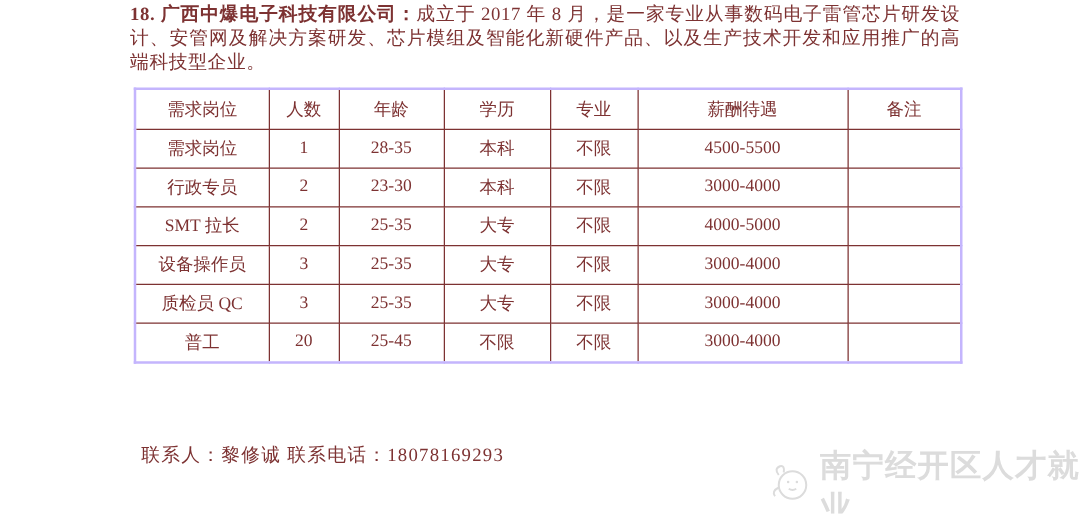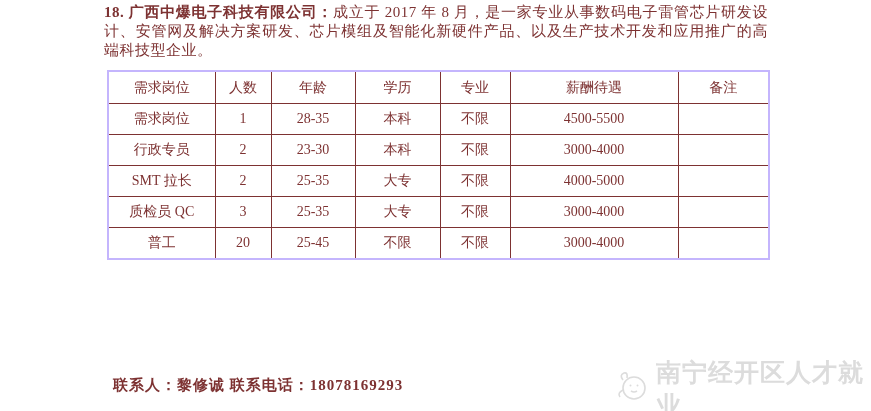--- a/index.html
+++ b/index.html
@@ -51,23 +51,23 @@
   col.c2 { width: 56px;  }
   col.c3 { width: 84px;  }
   col.c4 { width: 85px;  }
   col.c5 { width: 70px;  }
   col.c6 { width: 168px; }
   col.c7 { width: 91px;  }
   
   .footer {
     position: absolute;
     left: 113px;
-    top: 372px;
+    top: 352px;
     font-size: 15px;
-    font-weight: bold;
+    font-weight: normal;
     line-height: 26px;
     letter-spacing: 1px;
   }
   
   .watermark {
     position: absolute;
     left: 613px;
     top: 356px;
     display: flex;
     align-items: center;
@@ -136,20 +136,29 @@
         <tr>
           <td>SMT 拉长</td>
           <td>2</td>
           <td>25-35</td>
           <td>大专</td>
           <td>不限</td>
           <td>4000-5000</td>
           <td></td>
         </tr>
         <tr>
+          <td>设备操作员</td>
+          <td>3</td>
+          <td>25-35</td>
+          <td>大专</td>
+          <td>不限</td>
+          <td>3000-4000</td>
+          <td></td>
+        </tr>
+        <tr>
           <td>质检员 QC</td>
           <td>3</td>
           <td>25-35</td>
           <td>大专</td>
           <td>不限</td>
           <td>3000-4000</td>
           <td></td>
         </tr>
         <tr>
           <td>普工</td>

